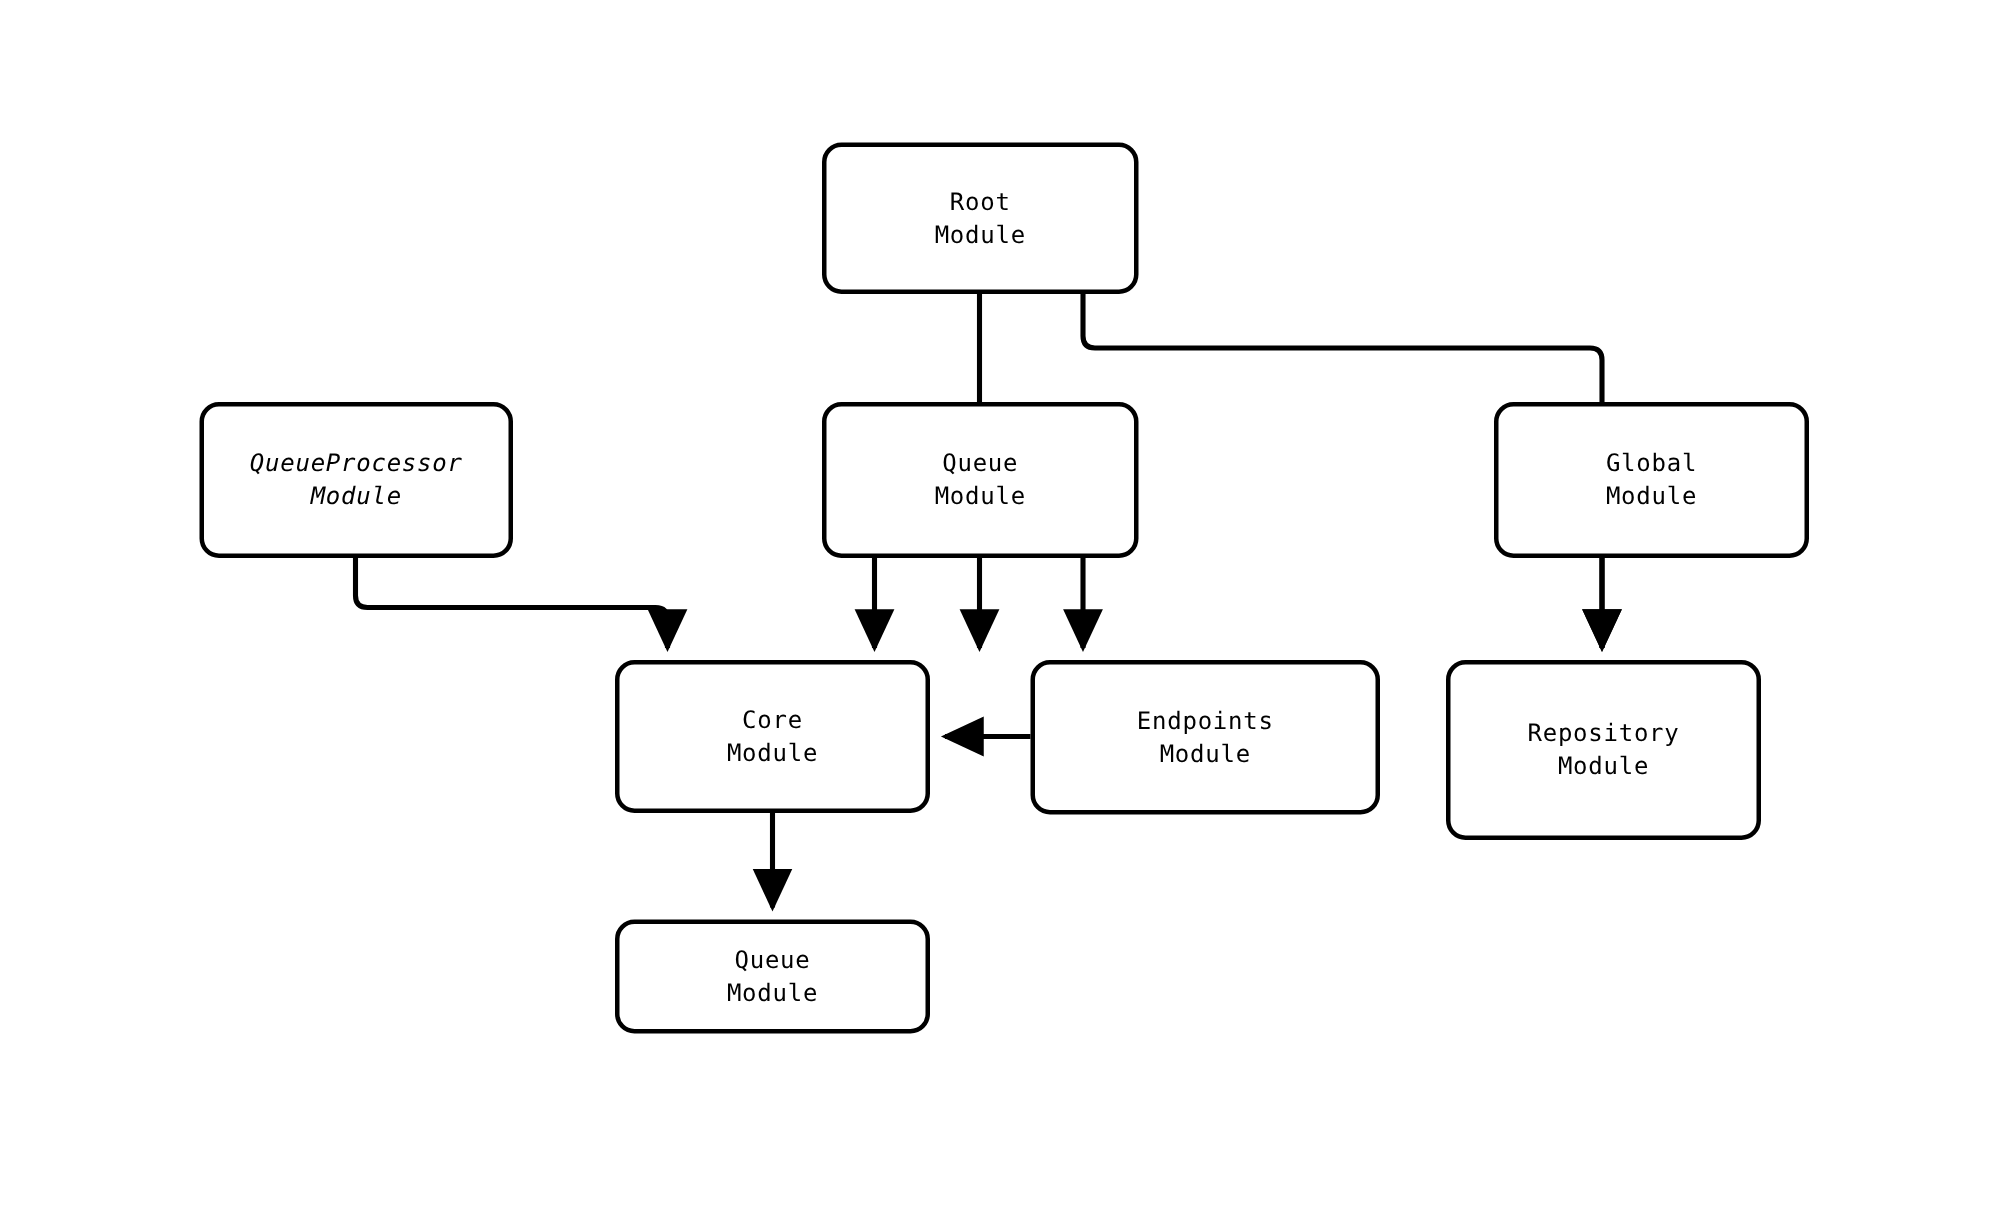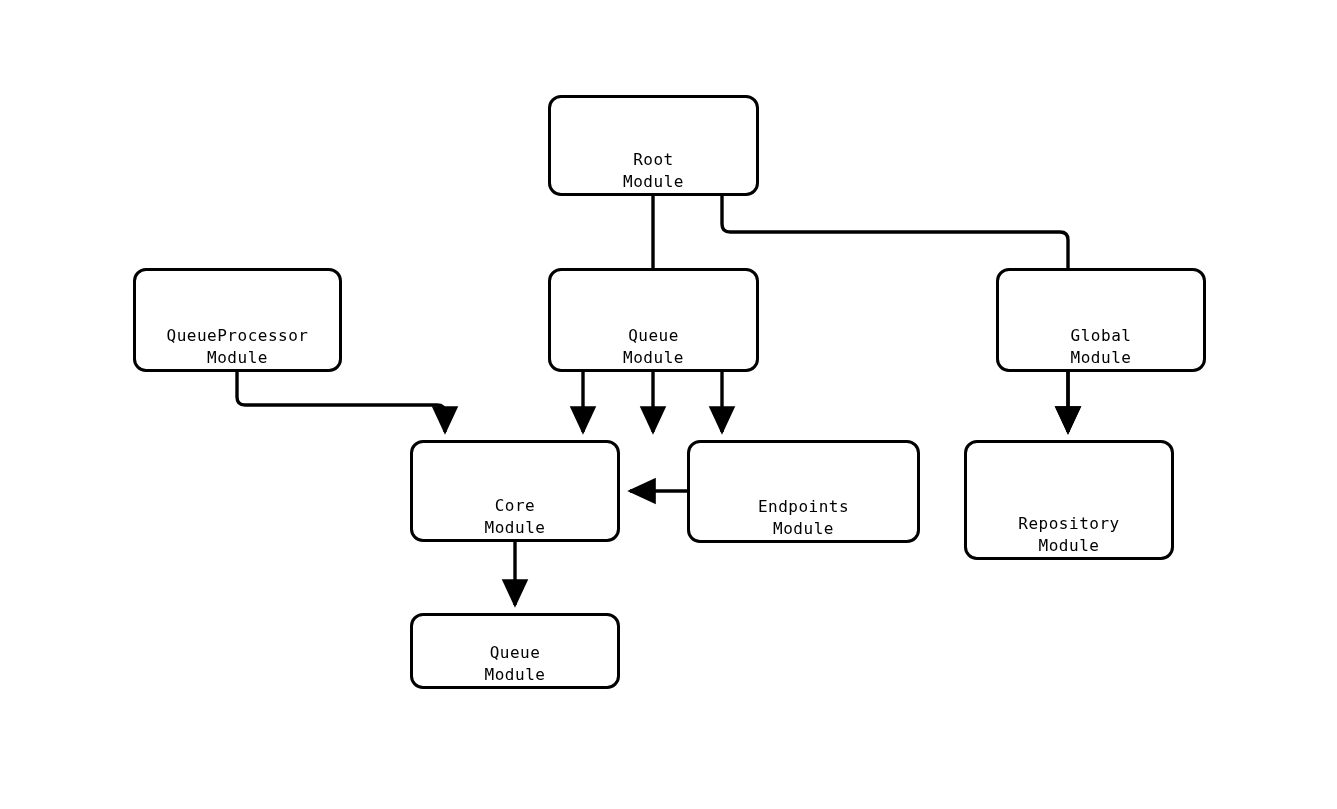--- a/index.html
+++ b/index.html
@@ -27,21 +27,21 @@
     width: 1337px;
     height: 809px;
   }
   .node {
     position: absolute;
     box-sizing: border-box;
     background: #ffffff;
     border: 3px solid #000000;
     border-radius: 13px;
     display: flex;
-    align-items: flex-end;
+    align-items: center;
     justify-content: center;
     z-index: 2;
   }
   .node-label {
     text-align: center;
     font-size: 16px;
     line-height: 22px;
     color: #000000;
     white-space: pre;
     letter-spacing: 0.5px;
@@ -78,21 +78,21 @@
 
       <path d="M 515 542 L 515 605" marker-end="url(#arrowhead)"></path>
     </g>
   </svg>
 
   <div class="node" style="left:548px; top:95px; width:211px; height:101px;">
     <div class="node-label">Root
 Module</div>
   </div>
 
-  <div class="node" style="left:133px; top:268px; width:209px; height:104px;">
+  <div class="node" style="left:133px; top:268px; width:209px; height:104px;font-style:italic;">
     <div class="node-label">QueueProcessor
 Module</div>
   </div>
 
   <div class="node" style="left:548px; top:268px; width:211px; height:104px;">
     <div class="node-label">Queue
 Module</div>
   </div>
 
   <div class="node" style="left:996px; top:268px; width:210px; height:104px;">

